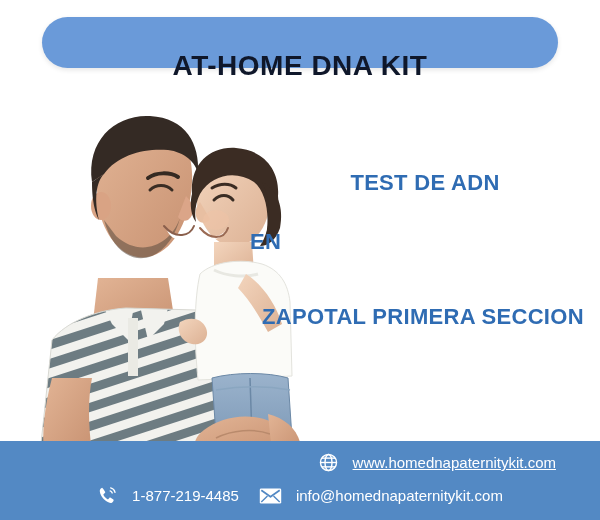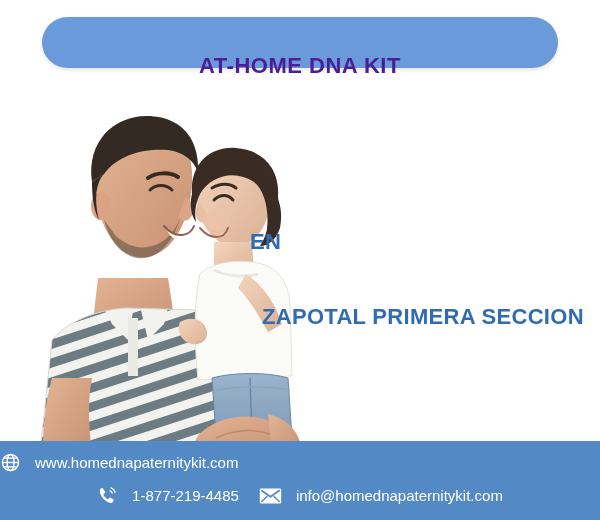--- a/index.html
+++ b/index.html
@@ -26,22 +26,22 @@
     width: 516px;
     height: 51px;
     background: #6a9ad9;
     border-radius: 26px;
     display: flex;
     align-items: center;
     justify-content: center;
     box-shadow: 0 2px 5px rgba(0,0,0,0.10);
   }
   .header-pill-text {
-    color: #4c1d95;
-    font-size: 22px;
+    color: #0f172a;
+    font-size: 28px;
     font-weight: bold;
     letter-spacing: 0.5px;
     white-space: nowrap;
     font-family: "Liberation Sans", sans-serif;
     margin-top: 46px;
   }
 
   
   .photo {
     position: absolute;
@@ -104,21 +104,22 @@
   .footer-row {
     position: absolute;
     display: flex;
     align-items: center;
     color: #ffffff;
   }
   .footer-row-1 {
     top: 11px;
     left: 0;
     width: 556px;
-    justify-content: flex-start;
+    justify-content: flex-end;
+    text-decoration: underline;
   }
   .footer-row-2 {
     top: 44px;
     left: 0;
     width: 600px;
     justify-content: center;
   }
   .footer-item {
     display: flex;
     align-items: center;
@@ -257,20 +258,21 @@
 
         <path d="M204 352 C 222 338, 250 334, 272 344 C 286 350, 292 362, 288 375 L 196 375 C 192 366, 196 358, 204 352 Z" fill="url(#skinA)"></path>
         <path d="M216 360 C 232 352, 254 350, 270 356" fill="none" stroke="#b98a6c" stroke-width="1.5"></path>
 
         <path d="M268 336 C 284 340, 296 350, 300 364 L 300 375 L 272 375 Z" fill="url(#skinA)"></path>
       </g>
     </svg>
   </div>
 
   <div class="headline-block">
+    <div class="headline-line hl-1">TEST DE ADN</div>
     <div class="headline-line hl-2">EN</div>
     <div class="headline-line hl-3">ZAPOTAL PRIMERA SECCION</div>
   </div>
 
   <div class="footer">
 
     <div class="footer-row footer-row-1">
       <div class="footer-item">
         <span class="icon">
           <svg width="21" height="21" viewBox="0 0 24 24" fill="none" stroke="#ffffff" stroke-width="1.6">

